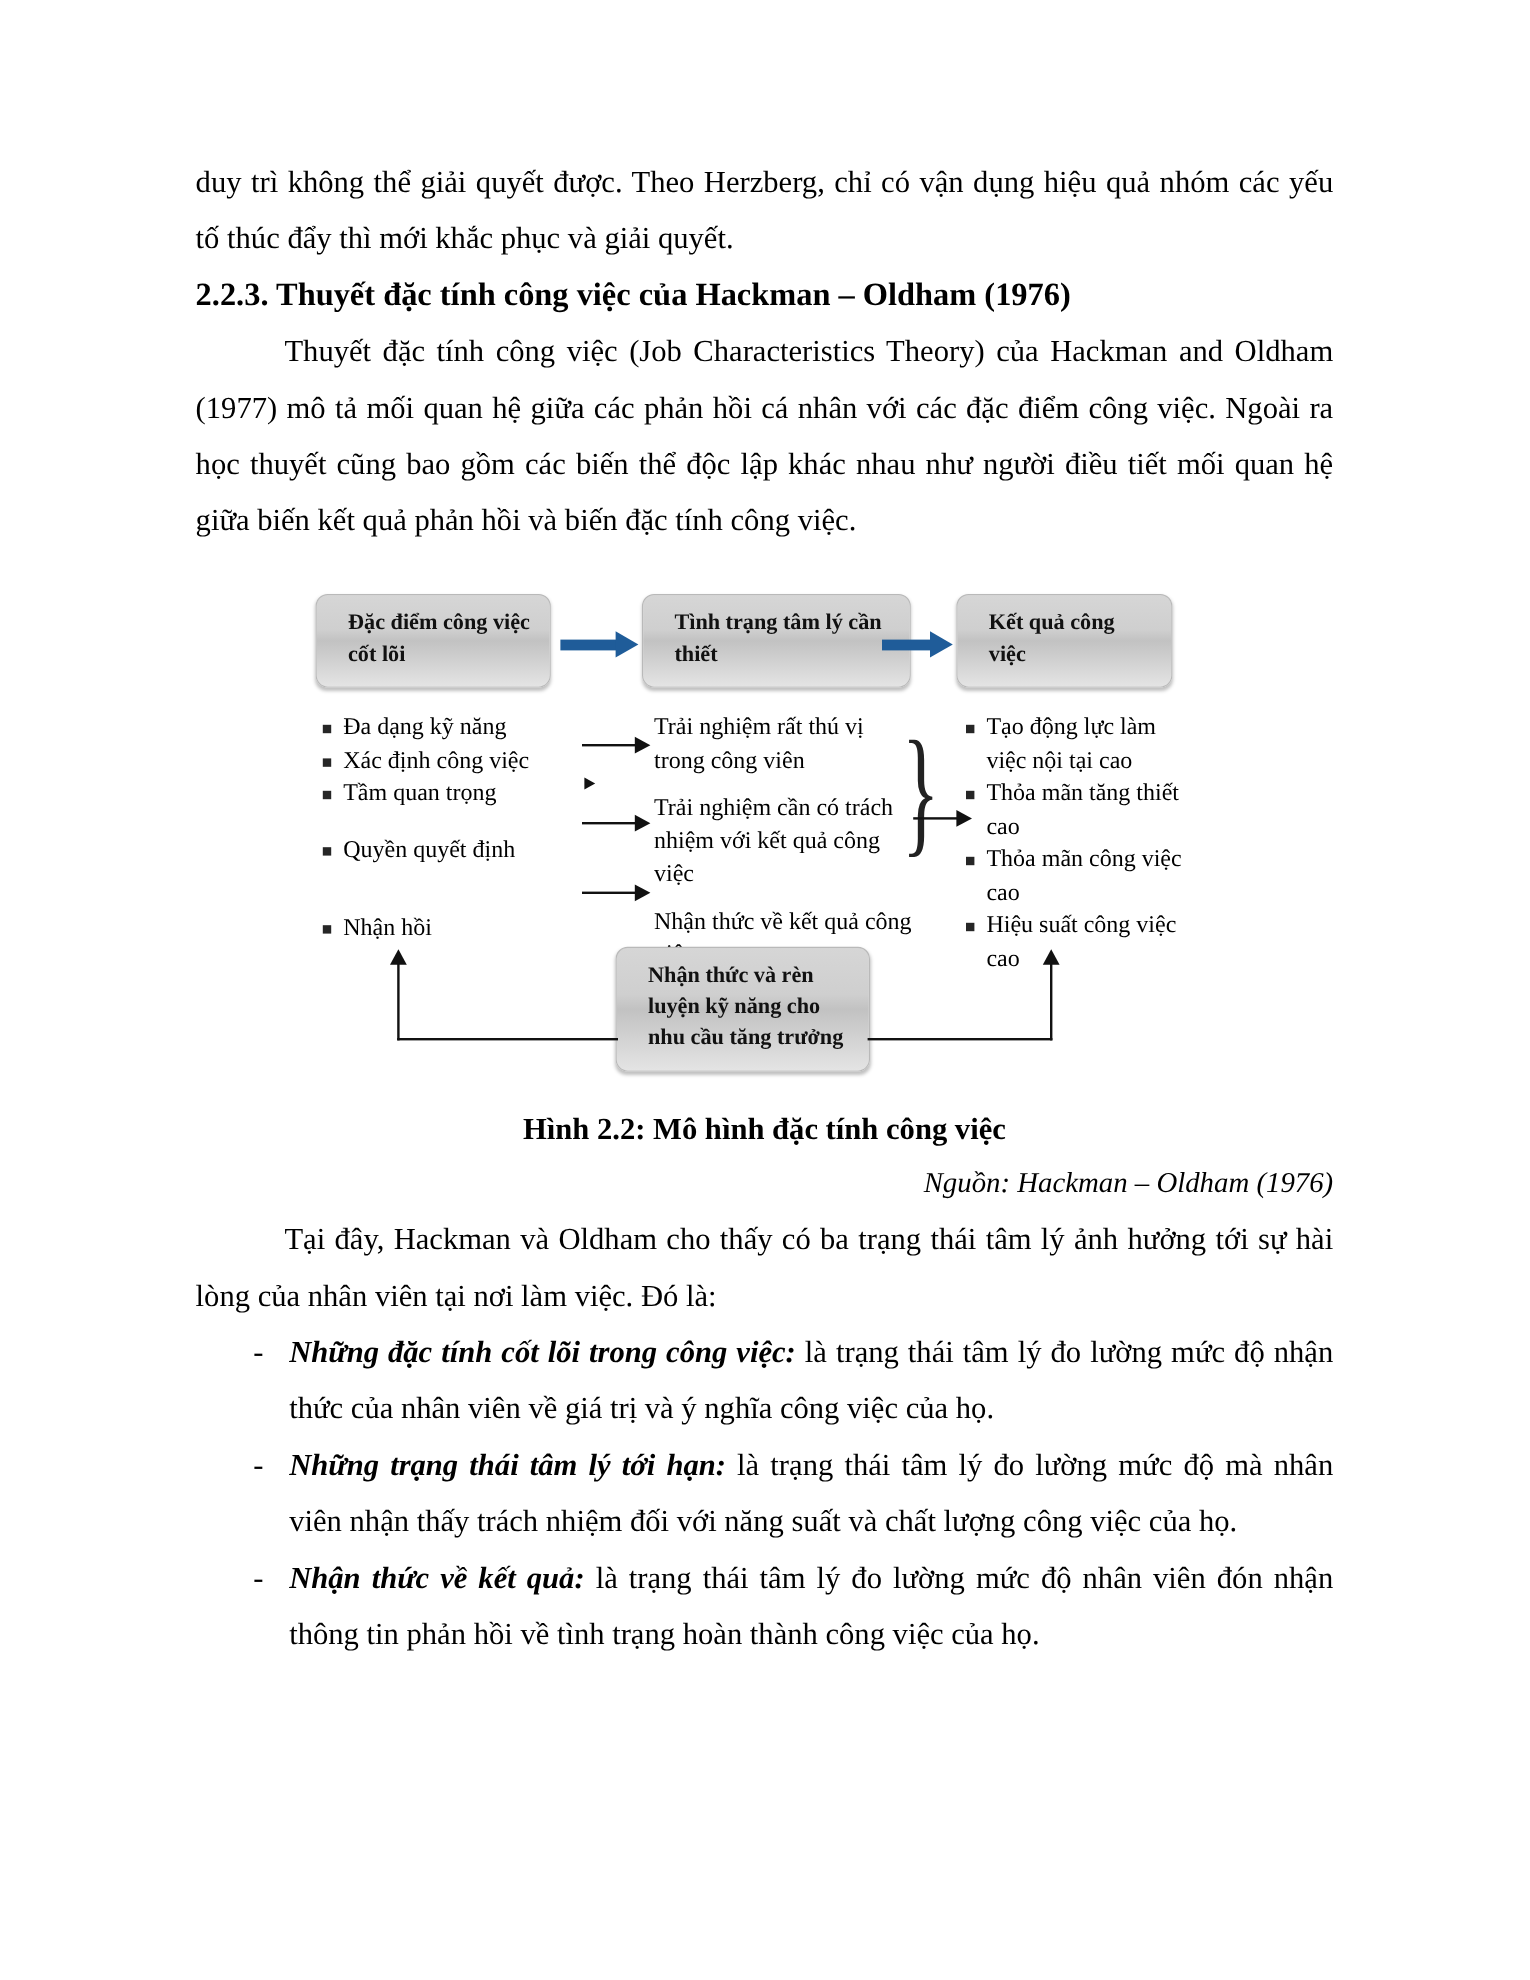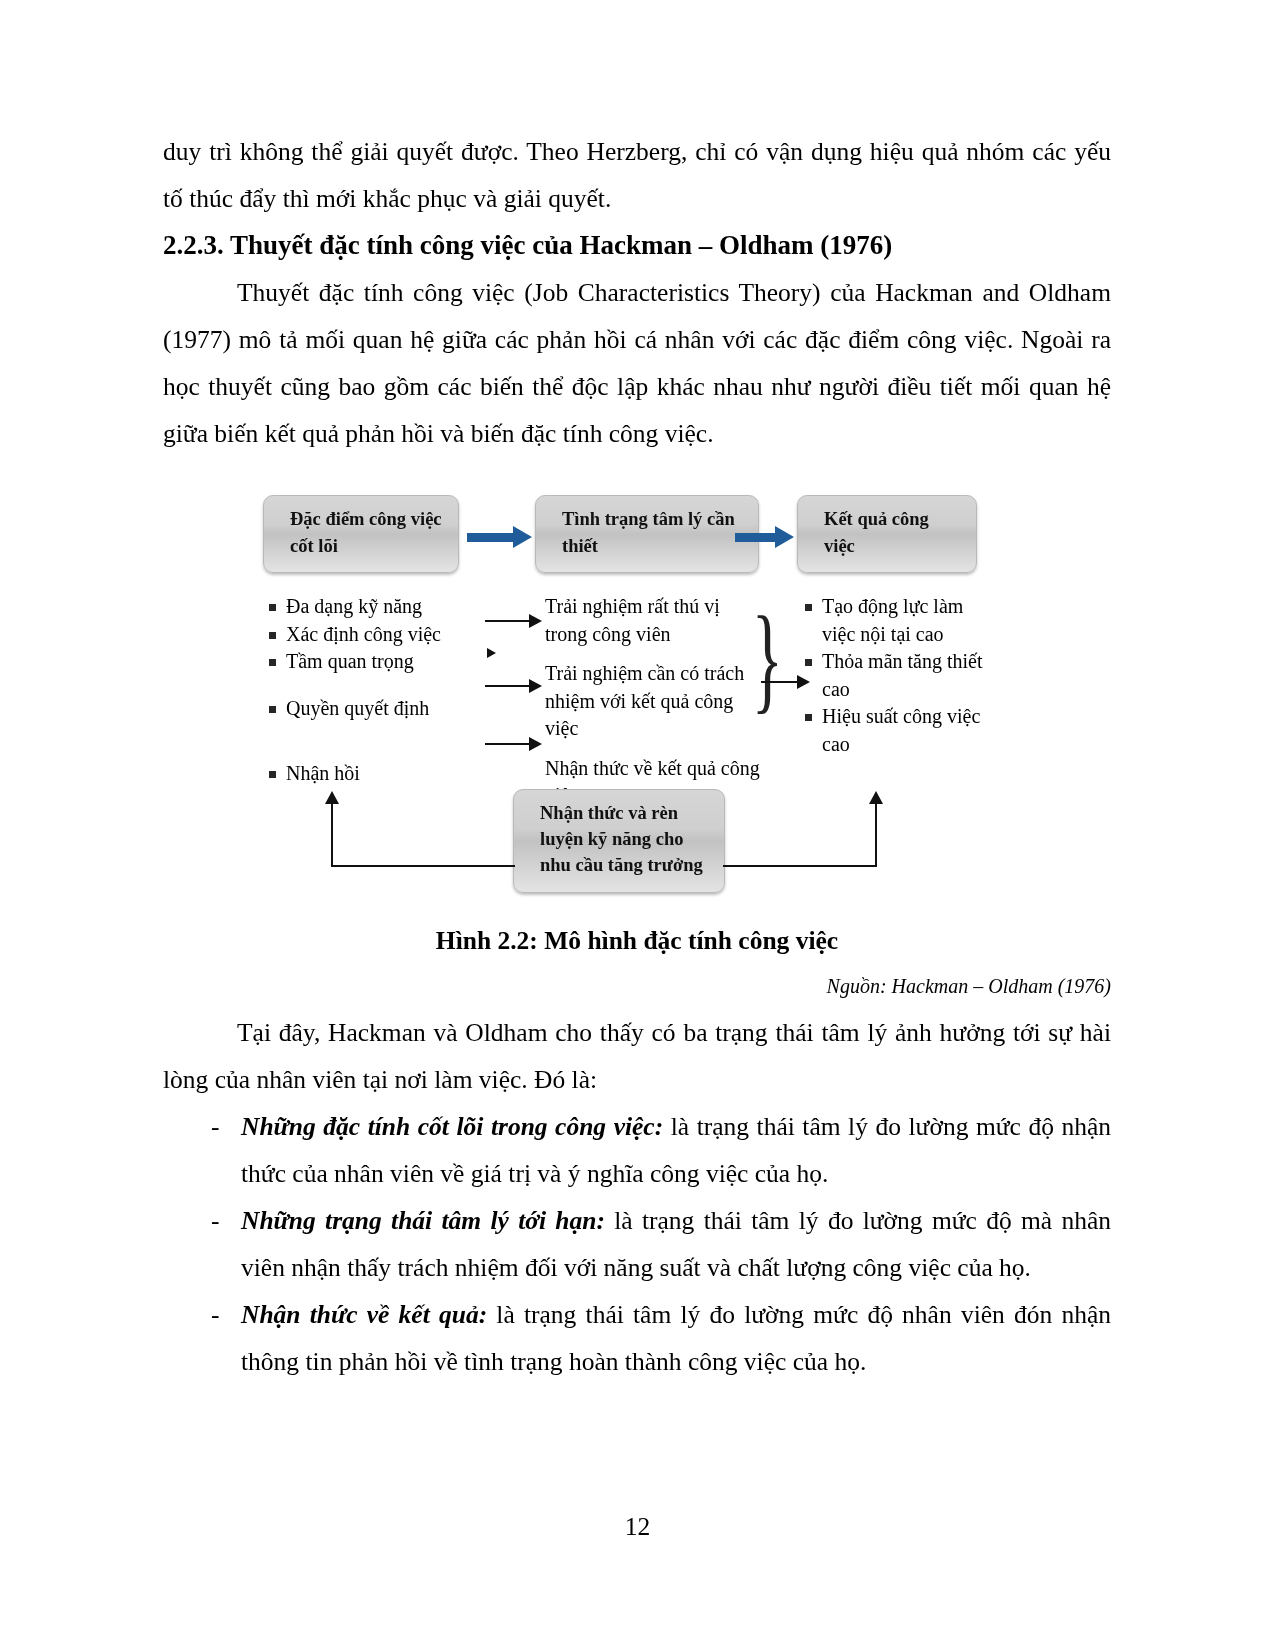--- a/index.html
+++ b/index.html
@@ -144,21 +144,21 @@
   }
   .fig-caption {
     margin-top: 6px;
     text-align: center;
     font-size: 25.5px;
     font-weight: bold;
     line-height: 40px;
   }
   .fig-source {
     text-align: right;
-    font-size: 20px;
+    font-size: 24px;
     font-style: italic;
     line-height: 46px;
     margin-top: 2px;
   }
   ul.dash-list {
     list-style: none;
     margin: 0;
     padding: 0;
   }
   ul.dash-list li {
@@ -227,20 +227,21 @@
 
         <div class="col-list" style="left:282px; top:108px; width:216px;">
           <div class="plain-item">Trải nghiệm rất thú vị trong công viên</div>
           <div class="plain-item" style="margin-top:12px;">Trải nghiệm cần có trách nhiệm với kết quả công việc</div>
           <div class="plain-item" style="margin-top:12px;">Nhận thức về kết quả công việc</div>
         </div>
 
         <div class="col-list" style="left:540px; top:108px; width:190px;">
           <div class="bullet-item">Tạo động lực làm việc nội tại cao</div>
           <div class="bullet-item">Thỏa mãn tăng thiết cao</div>
+          <div class="bullet-item">Thỏa mãn công việc cao</div>
           <div class="bullet-item">Hiệu suất công việc cao</div>
         </div>
 
         <div>
           <div class="arrow-blk-line" style="left:222px; top:135px; width:48px;"></div>
           <div class="arrow-blk-head" style="left:266px; top:129px;"></div>
         </div>
         <div>
           <div class="arrow-blk-head" style="left:224px; top:163px; border-left-width:9px; border-top-width:5px; border-bottom-width:5px;"></div>
         </div>
@@ -289,14 +290,13 @@
       <li>
         <span class="dash">-</span><span class="lead-in">Những trạng thái tâm lý tới hạn:</span><span> là trạng thái tâm lý đo lường mức độ mà nhân viên nhận thấy trách nhiệm đối với năng suất và chất lượng công việc của họ.</span>
       </li>
       <li>
         <span class="dash">-</span><span class="lead-in">Nhận thức về kết quả:</span><span> là trạng thái tâm lý đo lường mức độ nhân viên đón nhận thông tin phản hồi về tình trạng hoàn thành công việc của họ.</span>
       </li>
     </ul>
 
   </div>
 
-  <div class="page-number">12</div>
 </div>
 
 </body></html>

